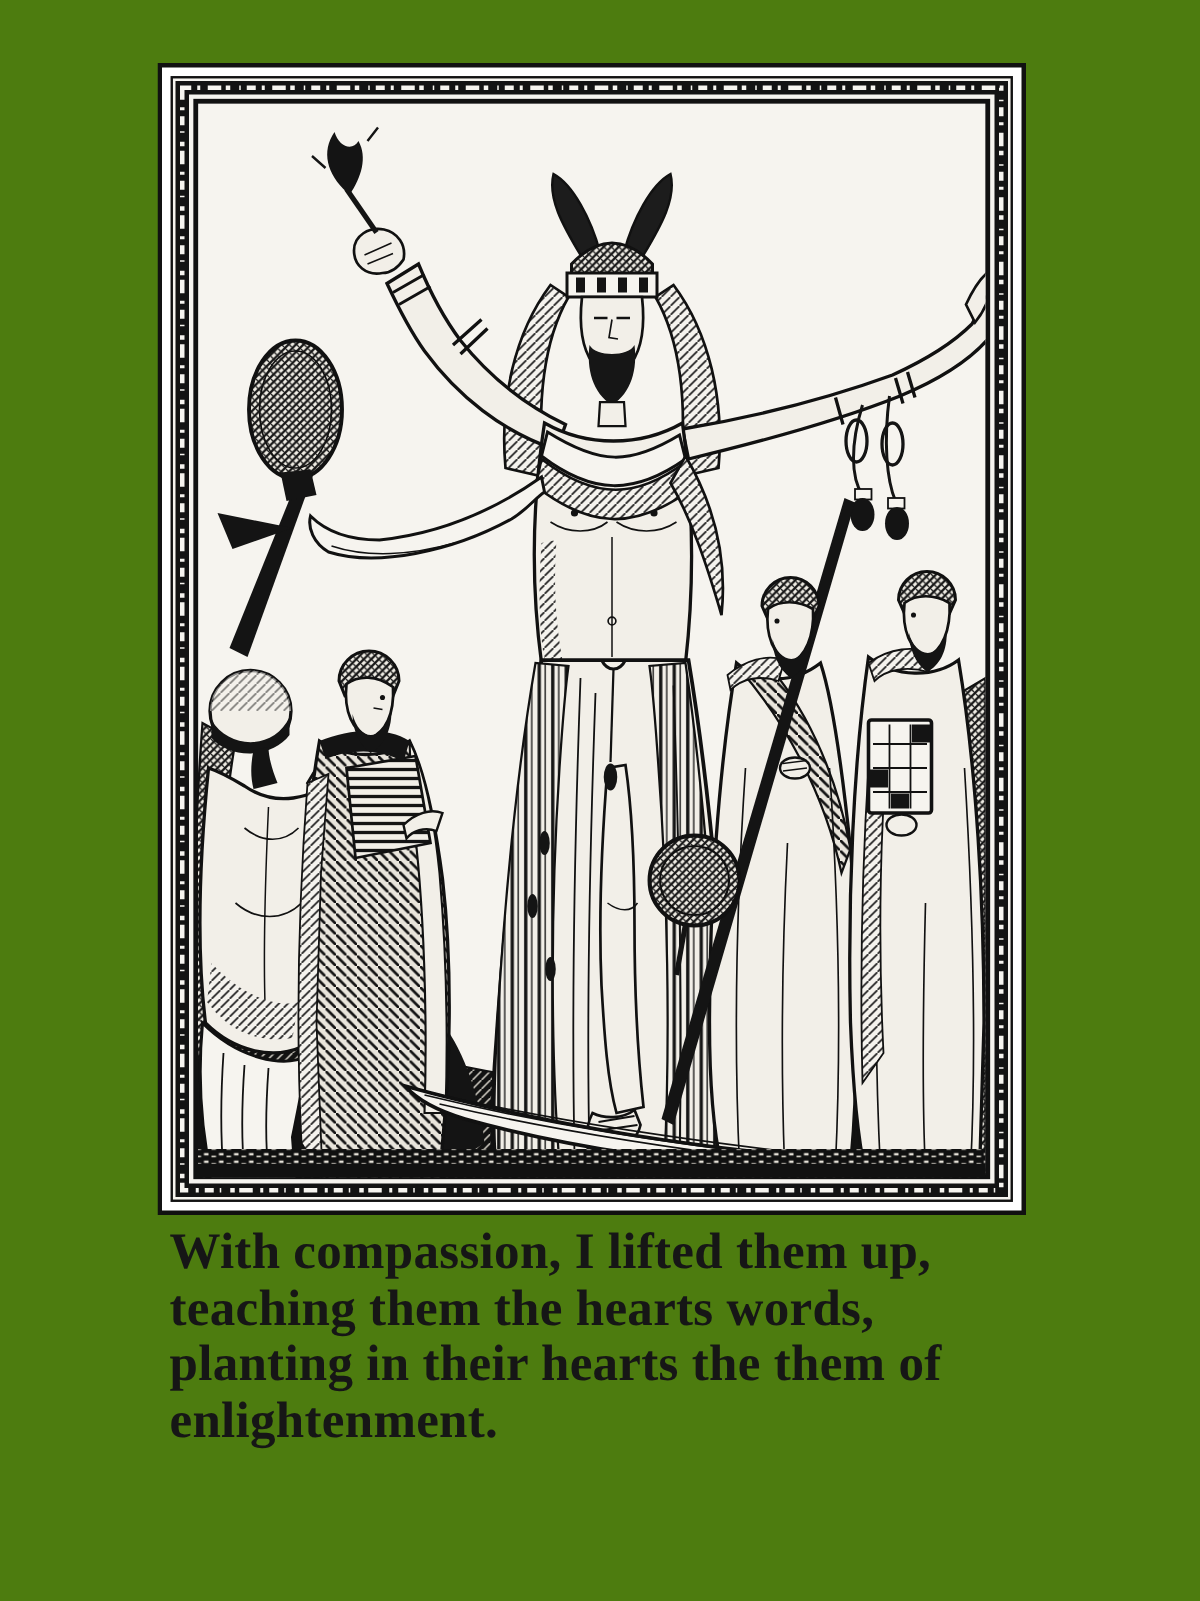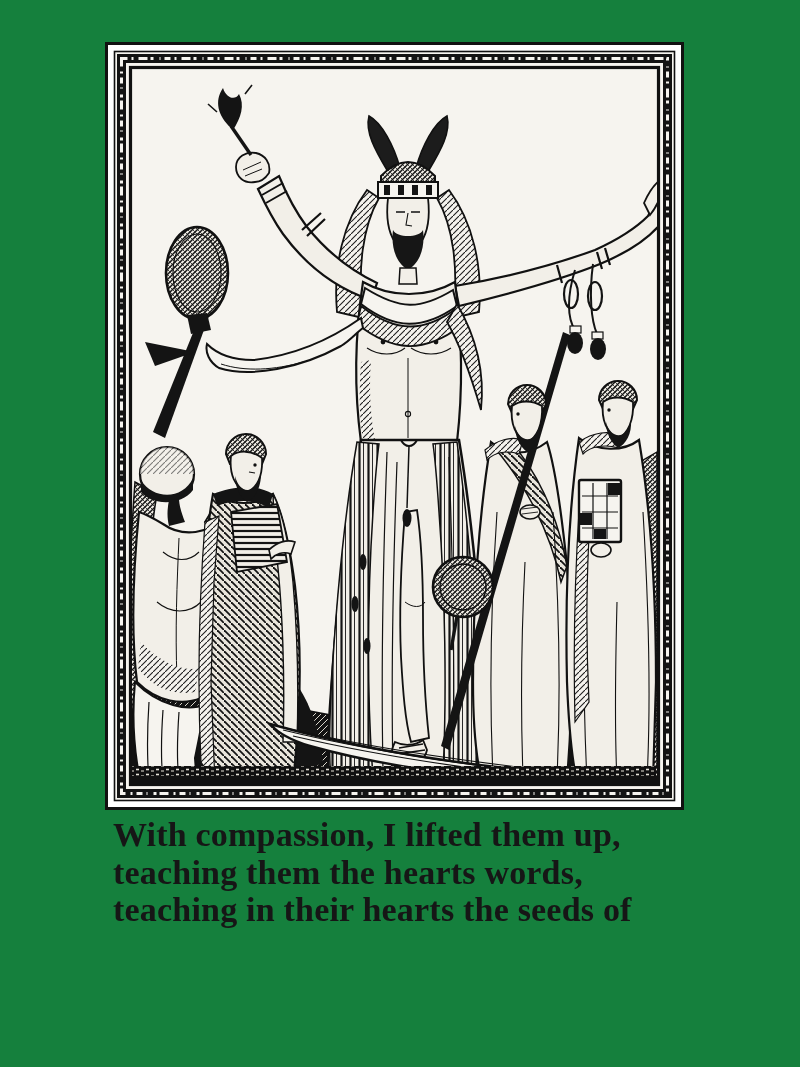--- a/index.html
+++ b/index.html
@@ -1,16 +1,16 @@
 <!DOCTYPE html>
 <html><head>
 <meta charset="utf-8">
 <style>
   html,body{margin:0;padding:0;background:#ffffff;}
-  .page{position:relative;width:800px;height:1067px;background:#15803d;overflow:hidden;
+  .page{position:relative;width:800px;height:1067px;background:#4d7c0f;overflow:hidden;
         font-family:"Liberation Serif", serif;}
   .engraving{position:absolute;left:105px;top:42px;width:579px;height:768px;margin:0;}
   .engraving svg{display:block;width:579px;height:768px;}
   .caption{position:absolute;left:113px;top:816px;width:640px;color:#161616;
            font-family:"Liberation Serif", serif;font-weight:700;font-size:34px;
            line-height:37.5px;letter-spacing:.2px;}
   .cap-line{white-space:nowrap;}
 </style>
 </head>
 <body>
@@ -249,16 +249,17 @@
         </g>
         <rect x="27" y="724" width="525" height="12" fill="url(#pPebble)"></rect>
         <rect x="27" y="734" width="525" height="10" fill="#111111"></rect>
       </g>
     </svg>
   </figure>
 
   <div class="caption">
     <div class="cap-line">With compassion, I lifted them up,</div>
     <div class="cap-line">teaching them the hearts words,</div>
-    <div class="cap-line">teaching in their hearts the seeds of</div>
+    <div class="cap-line">planting in their hearts the them of</div>
+    <div class="cap-line">enlightenment.</div>
   </div>
 
 </div>
 
 </body></html>

